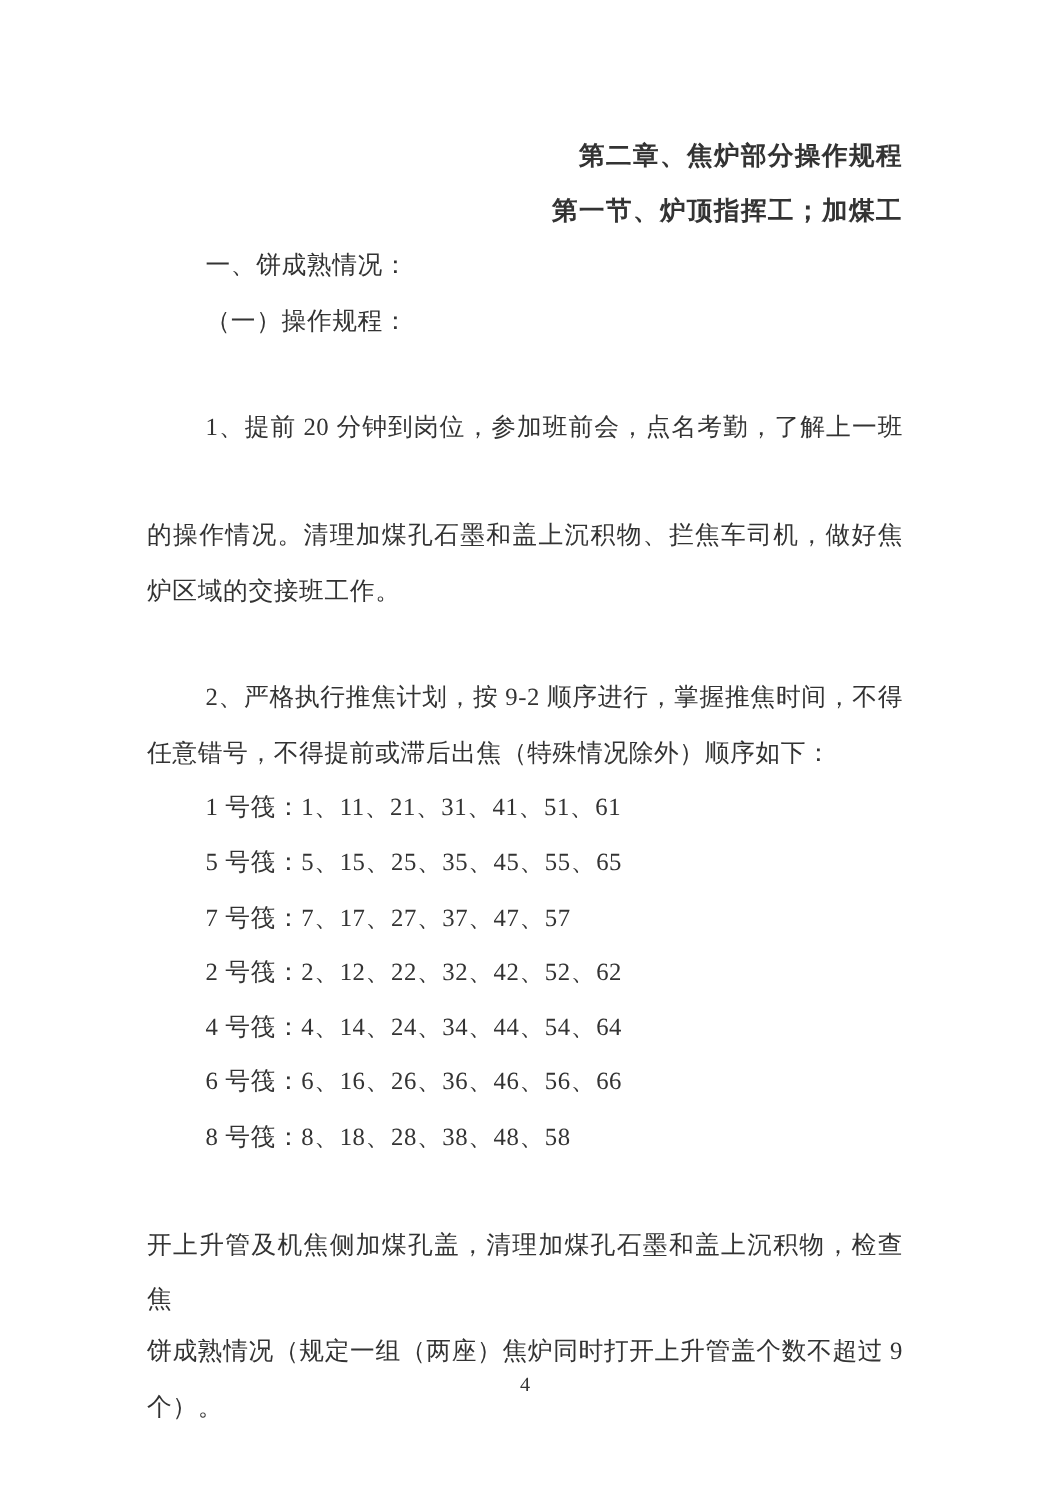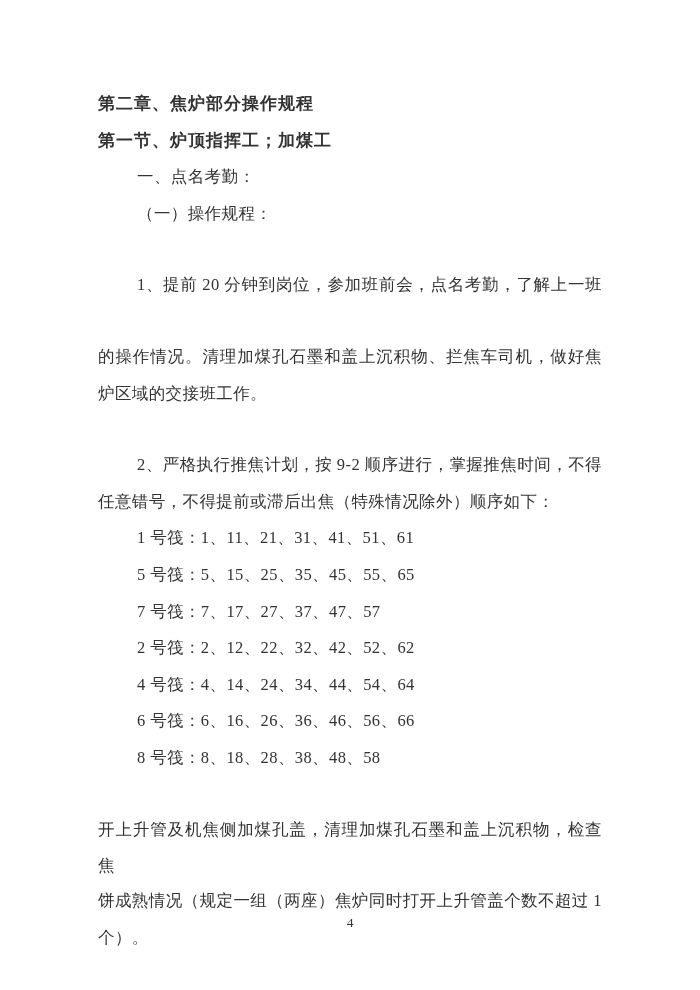--- a/index.html
+++ b/index.html
@@ -32,21 +32,21 @@
     height: 36.6px;
     line-height: 36.6px;
     font-size: 16.5px;
     letter-spacing: 0.4px;
     white-space: nowrap;
     text-align: left;
   }
   
   .title-line {
     font-weight: 700;
-    text-align: left;
+    text-align: right;
     font-size: 17px;
     letter-spacing: 1px;
     white-space: nowrap;
   }
   
   .jf {
     white-space: normal;
     text-align: justify;
     text-align-last: justify;
     margin-top: 35px;
@@ -68,38 +68,38 @@
 </style>
 </head>
 <body>
 
 <div class="page">
   <div class="content">
 
     <div class="line title-line">第二章、焦炉部分操作规程</div>
     <div class="line title-line">第一节、炉顶指挥工；加煤工</div>
 
-    <div class="line ind">一、点名考勤：</div>
+    <div class="line ind">一、饼成熟情况：</div>
     <div class="line ind">（一）操作规程：</div>
 
     <div class="line ind jf">1、提前 20 分钟到岗位，参加班前会，点名考勤，了解上一班</div>
     <div class="line jf">的操作情况。清理加煤孔石墨和盖上沉积物、拦焦车司机，做好焦</div>
     <div class="line">炉区域的交接班工作。</div>
 
     <div class="line ind jf">2、严格执行推焦计划，按 9-2 顺序进行，掌握推焦时间，不得</div>
     <div class="line">任意错号，不得提前或滞后出焦（特殊情况除外）顺序如下：</div>
 
     <div class="line ind">1 号筏：1、11、21、31、41、51、61</div>
     <div class="line ind">5 号筏：5、15、25、35、45、55、65</div>
     <div class="line ind">7 号筏：7、17、27、37、47、57</div>
     <div class="line ind">2 号筏：2、12、22、32、42、52、62</div>
     <div class="line ind">4 号筏：4、14、24、34、44、54、64</div>
     <div class="line ind">6 号筏：6、16、26、36、46、56、66</div>
     <div class="line ind">8 号筏：8、18、28、38、48、58</div>
 
     <div class="line jf">开上升管及机焦侧加煤孔盖，清理加煤孔石墨和盖上沉积物，检查焦</div>
-    <div class="line jf">饼成熟情况（规定一组（两座）焦炉同时打开上升管盖个数不超过 1</div>
+    <div class="line jf">饼成熟情况（规定一组（两座）焦炉同时打开上升管盖个数不超过 9</div>
     <div class="line">个）。</div>
 
   </div>
 
   <div class="pageno">4</div>
 </div>
 
 </body></html>

